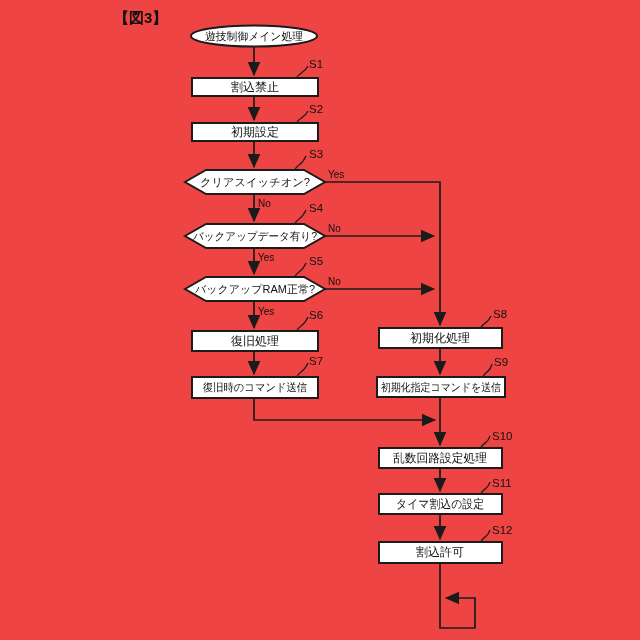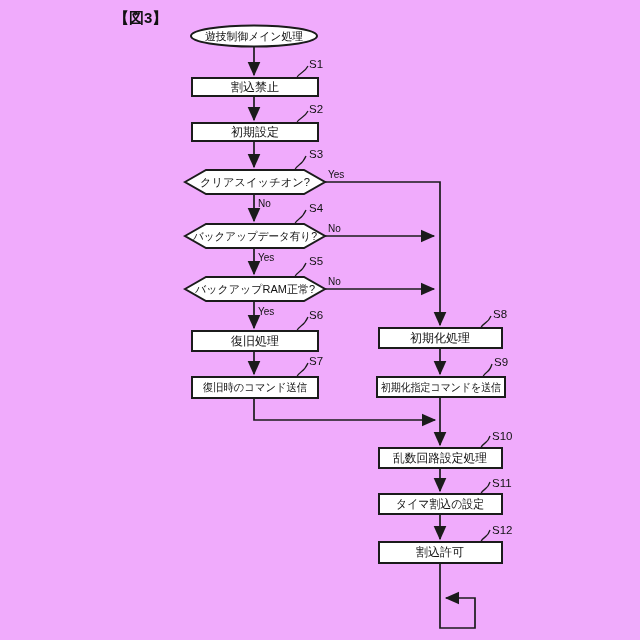--- a/index.html
+++ b/index.html
@@ -7,21 +7,21 @@
     padding: 0;
     background: #ffffff;
     width: 640px;
     height: 640px;
     font-family: "Liberation Sans", sans-serif;
   }
   .canvas {
     position: relative;
     width: 640px;
     height: 640px;
-    background: #f0abfc;
+    background: #ef4444;
     overflow: hidden;
   }
   svg { display: block; }
   .node-shape {
     fill: #ffffff;
     stroke: #1b1b1b;
     stroke-width: 2;
   }
   .flow-line {
     fill: none;

